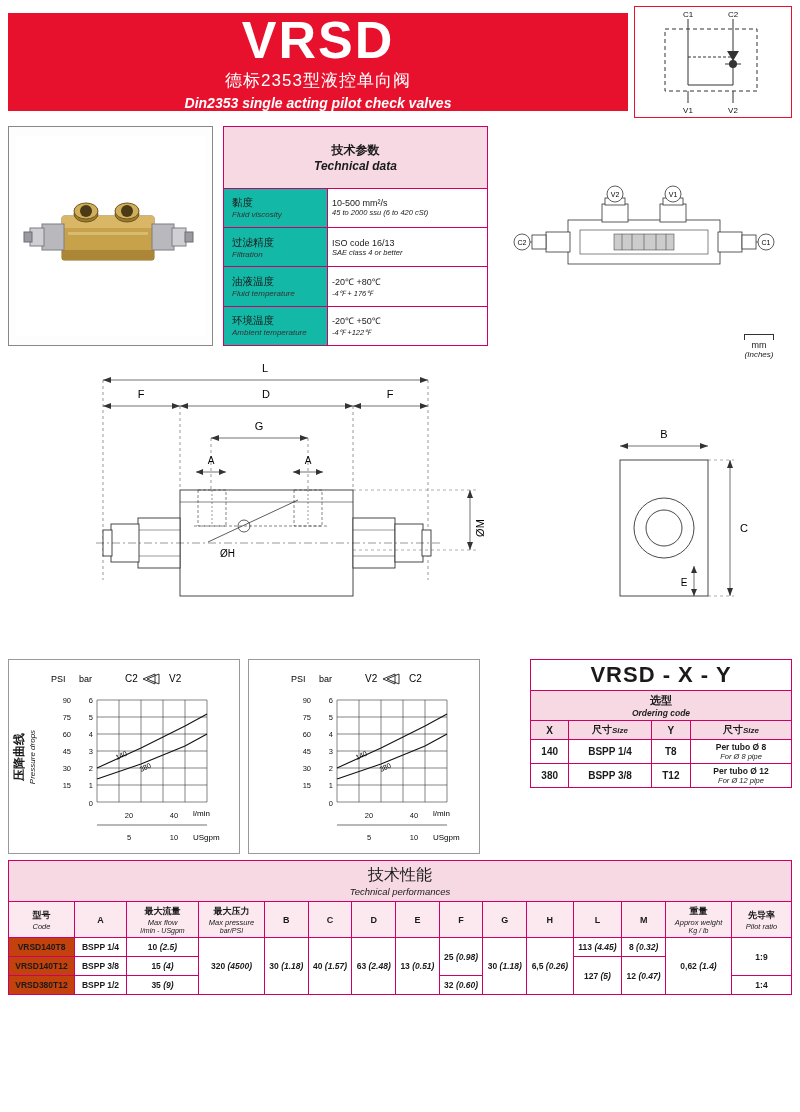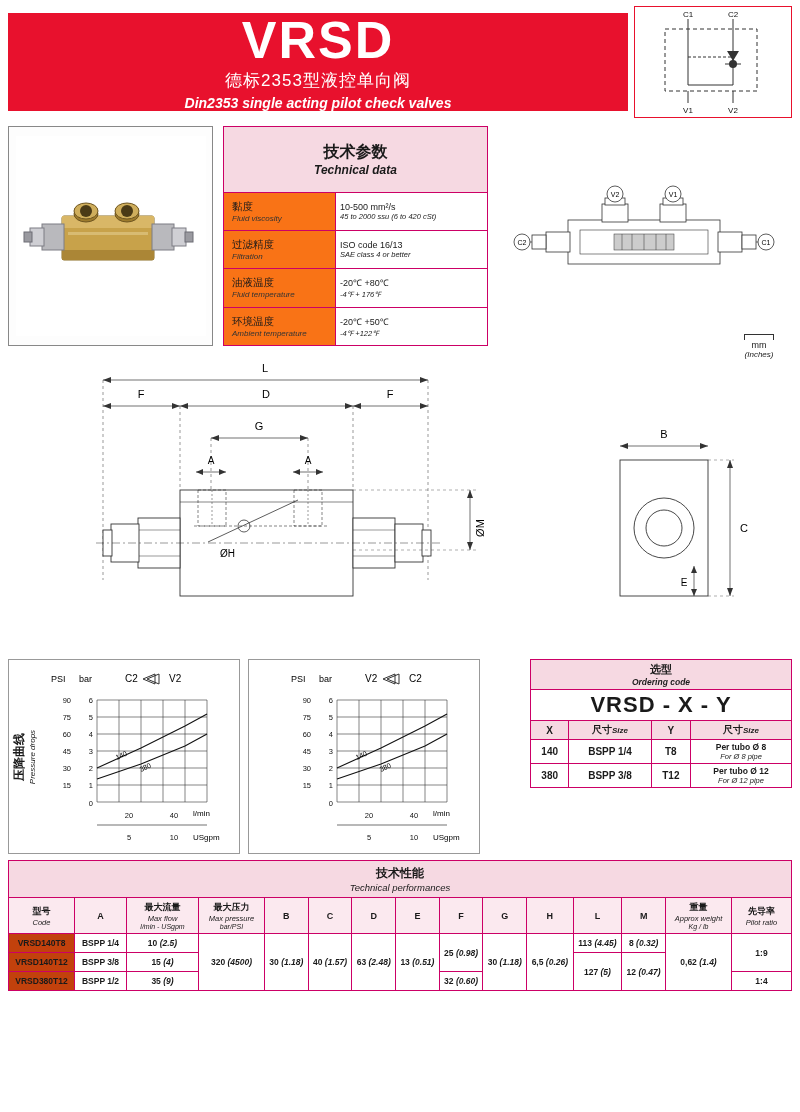--- a/index.html
+++ b/index.html
@@ -36,23 +36,23 @@
   .row2 { display:flex; gap:10px; margin-top:8px; height:220px; }
   .photo-box {
     width:205px; border:1px solid #888; background:#fdfdfd;
     display:flex; align-items:center; justify-content:center; padding:4px;
   }
   .tech-table { width:265px; border-collapse:collapse; font-size:9px; }
   .tech-table td, .tech-table th { border:1px solid #c06; padding:2px 4px; vertical-align:middle; }
   .tech-table .hdr {
     background:#f6d9e2; text-align:center; font-weight:bold; padding:6px 4px;
   }
-  .tech-table .hdr .cn { font-size:16px; display:block;font-family:Liberation Mono, monospace; }
+  .tech-table .hdr .cn { font-size:12px; display:block;font-family:Liberation Mono, monospace; }
   .tech-table .hdr .en { font-size:12px; font-style:italic; display:block; }
-  .tech-table td.lab { background:#f97316; width:112px;padding-left:8px; }
+  .tech-table td.lab { background:#14b8a6; width:104px;padding-left:8px; }
   .tech-table td.lab .cn { font-size:10.5px; display:block; }
   .tech-table td.lab .en { font-size:8px; font-style:italic; color:#333; display:block; }
   .tech-table td.val { background:#fff; }
   .tech-table td.val .v1 { font-size:9px; display:block; }
   .tech-table td.val .v2 { font-size:7.5px; font-style:italic; display:block; }
   .section-drawing { flex:1; display:flex; align-items:center; justify-content:center; }
 
   
   .dim-area { margin-top:4px; height:305px; position:relative; }
 
@@ -71,21 +71,21 @@
   .order-table .colh .en { font-size:8px; font-style:italic; }
   .order-table .cell-b { font-weight:bold; font-size:10px; }
   .order-table .cell-sm .cn { font-size:8.5px; font-weight:bold; display:block;}
   .order-table .cell-sm .en { font-size:7.5px; font-style:italic; display:block;}
 
   
   .perf-wrap { margin-top:6px; }
   .perf-table { width:100%; border-collapse:collapse; }
   .perf-table td, .perf-table th { border:1px solid #c06; text-align:center; }
   .perf-table .title-row { background:#f6d9e2; padding:4px; }
-  .perf-table .title-row .cn { font-size:12px; font-weight:bold; display:block; }
+  .perf-table .title-row .cn { font-size:16px; font-weight:normal; display:block; }
   .perf-table .title-row .en { font-size:9.5px; font-style:italic; display:block; }
   .perf-table .colhead { background:#fbe9ef; padding:3px 1px; font-size:8px; }
   .perf-table .colhead .cn { font-size:9px; font-weight:bold; display:block; }
   .perf-table .colhead .en { font-size:7.5px; font-style:italic; display:block; }
   .perf-table .colhead .u { font-size:7px; font-style:italic; display:block; }
   .perf-table td.body { font-size:8.5px; padding:4px 1px; background:#fff; }
   .perf-table td.code { font-size:8.5px; font-weight:bold; background:#c2410c; }
   .perf-table td.bold { font-weight:bold; }
   .it { font-style:italic; font-weight:bold; }
 
@@ -454,27 +454,27 @@
         <text x="184" y="156" font-size="8">l/min</text>
         <line x1="88" y1="165" x2="198" y2="165" stroke="#333" stroke-width="0.7"></line>
         <text x="184" y="180" font-size="8">USgpm</text>
       </svg>
     </div>
 
     <div class="order-box">
       <table class="order-table">
         <tbody>
             <tr>
+          <td class="order-code" colspan="4">VRSD - X - Y</td>
+        </tr>
+        <tr>
           <td class="hdr" colspan="4">
             <span class="cn">选型</span>
             <span class="en">Ordering code</span>
           </td>
-        </tr>
-        <tr>
-          <td class="order-code" colspan="4">VRSD - X - Y</td>
         </tr>
         <tr>
           <td class="colh">X</td>
           <td class="colh">
             <span class="cn">尺寸</span><span class="en">Size</span>
           </td>
           <td class="colh">Y</td>
           <td class="colh">
             <span class="cn">尺寸</span><span class="en">Size</span>
           </td>

